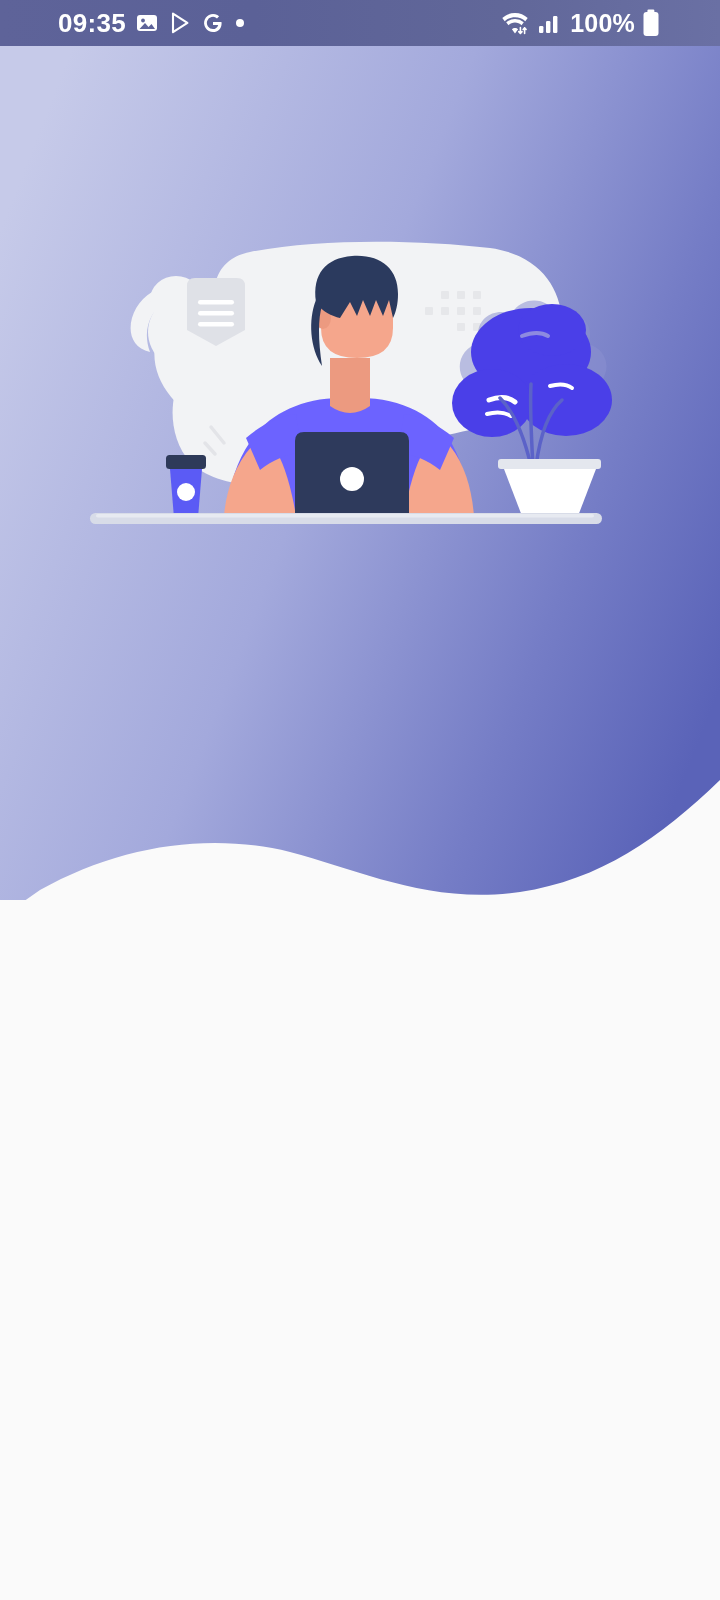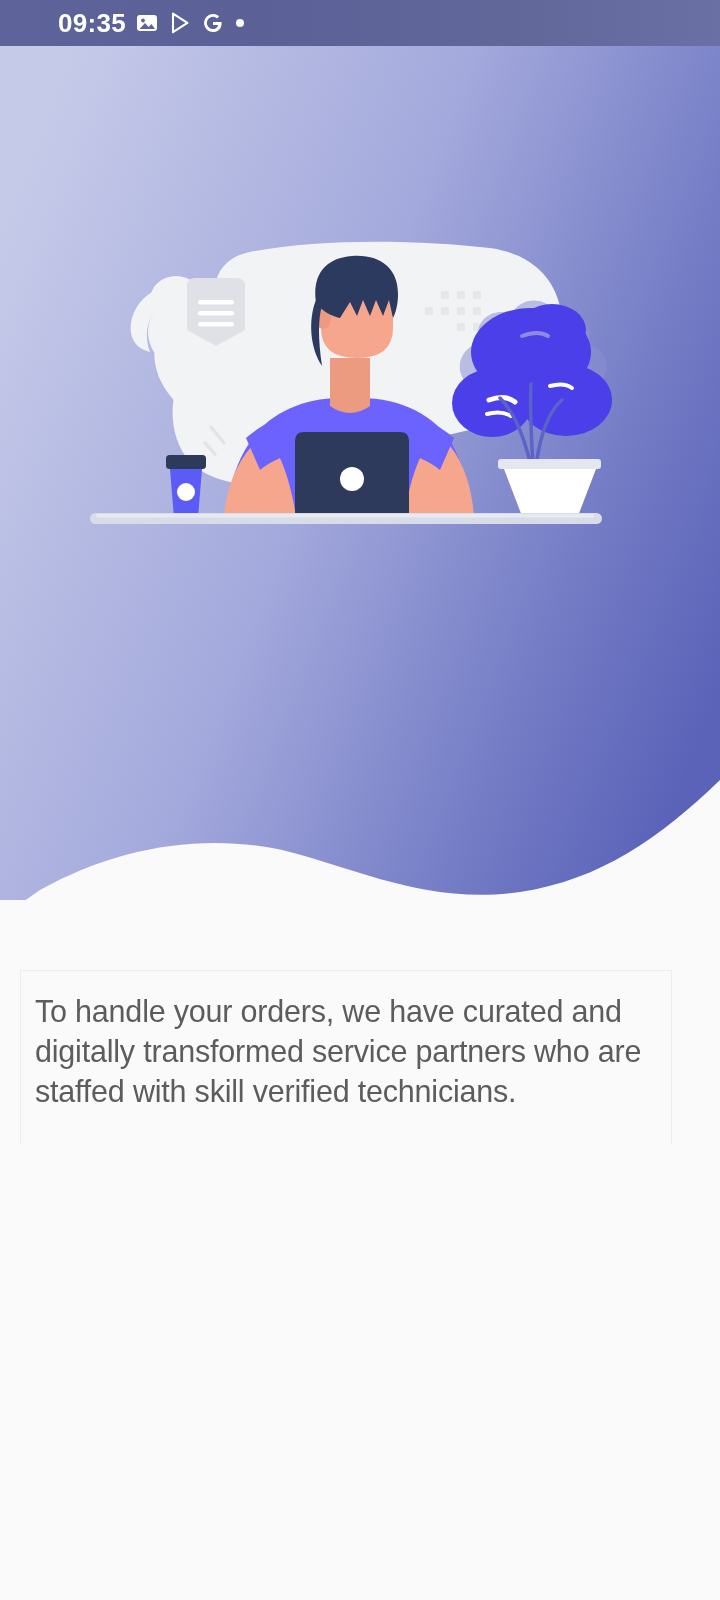--- a/index.html
+++ b/index.html
@@ -227,27 +227,49 @@
         <svg width="24" height="24" viewBox="0 0 24 24">
           <path d="M21 11h-9v2.9h5.2c-.6 2.7-2.9 4.2-5.2 4.2a6.1 6.1 0 1 1 4-10.7l2.1-2.1A9 9 0 1 0 12 21c5 0 8.6-3.5 8.6-8.6 0-.6-.1-1-.2-1.4z" fill="#FFFFFF"></path>
         </svg>
       </span>
       <span class="sb-ico">
         <svg width="12" height="12" viewBox="0 0 12 12">
             <circle cx="6" cy="6" r="4" fill="#FFFFFF"></circle>
           </svg>
       </span>
     </div>
+    <div id="status-right">
+      <span class="sb-ico">
+        <svg width="30" height="26" viewBox="0 0 30 26">
+          <path d="M15 7.2c4 0 7.6 1.5 10.3 4l2.4-3.1C24.4 4.8 19.9 3 15 3S5.6 4.8 2.3 8.1l2.4 3.1C7.4 8.7 11 7.2 15 7.2Z" fill="#FFFFFF"></path>
+          <path d="M15 12.6c2.5 0 4.8 1 6.5 2.6l2.3-3a14 14 0 0 0-17.6 0l2.3 3c1.7-1.6 4-2.6 6.5-2.6Z" fill="#FFFFFF"></path>
+          <path d="M15 18.1c1.2 0 2.3.5 3.1 1.2L15 23.4l-3.1-4.1c.8-.7 1.9-1.2 3.1-1.2Z" fill="#FFFFFF"></path>
+          <path d="M20.4 17.6 l0 5.6 M20.4 23.4 l-1.6-1.8 M20.4 23.4 l1.6-1.8" stroke="#FFFFFF" stroke-width="1.6" fill="none" stroke-linecap="round"></path>
+          <path d="M24.6 23.4 l0-5.6 M24.6 17.8 l-1.5 1.7 M24.6 17.8 l1.5 1.7" stroke="#FFFFFF" stroke-width="1.6" fill="none" stroke-linecap="round"></path>
+        </svg>
+      </span>
+      <span class="sb-ico">
+        <svg width="26" height="24" viewBox="0 0 26 24">
+          <rect x="2" y="15" width="4.4" height="7" rx="1.2" fill="#FFFFFF"></rect>
+          <rect x="9" y="10" width="4.4" height="12" rx="1.2" fill="#FFFFFF"></rect>
+          <rect x="16" y="5" width="4.4" height="17" rx="1.2" fill="#FFFFFF"></rect>
+        </svg>
+      </span>
+      <span id="battery-pct">100%</span>
+      <span class="sb-ico">
+        <svg width="18" height="28" viewBox="0 0 18 28">
+          <rect x="5.4" y="0.6" width="7" height="3" rx="1.2" fill="#FFFFFF"></rect>
+          <rect x="1.5" y="3" width="15" height="24" rx="3" fill="#FFFFFF"></rect>
+        </svg>
+      </span>
+    </div>
   </div>
 
   <div id="content-sheet">
 
-    <div id="description-box">
-      <div id="description-text">To handle your orders, we have curated and digitally transformed service partners who are staffed with skill verified technicians.</div>
-    </div>
 
   </div>
 
   <div id="nav-bar">
     <div class="nav-btn">
       <span>
         <svg width="42" height="42" viewBox="0 0 42 42">
           <g stroke="#8A8A8A" stroke-width="2.4" stroke-linecap="round">
             <line x1="15" y1="11" x2="15" y2="31"></line>
             <line x1="21" y1="11" x2="21" y2="31"></line>

